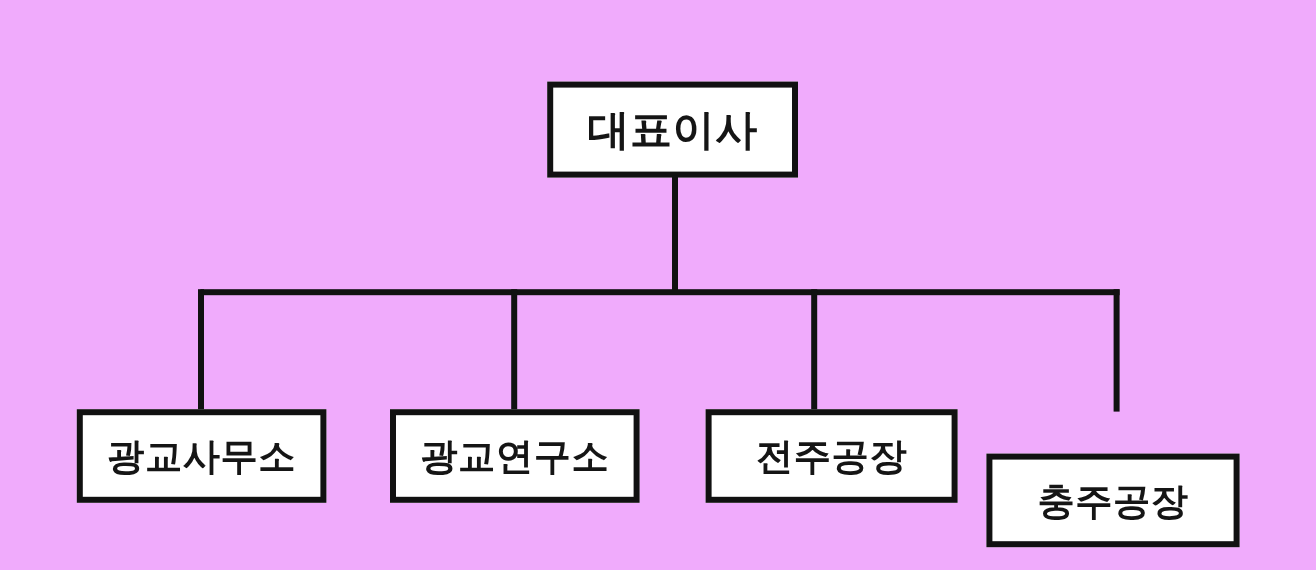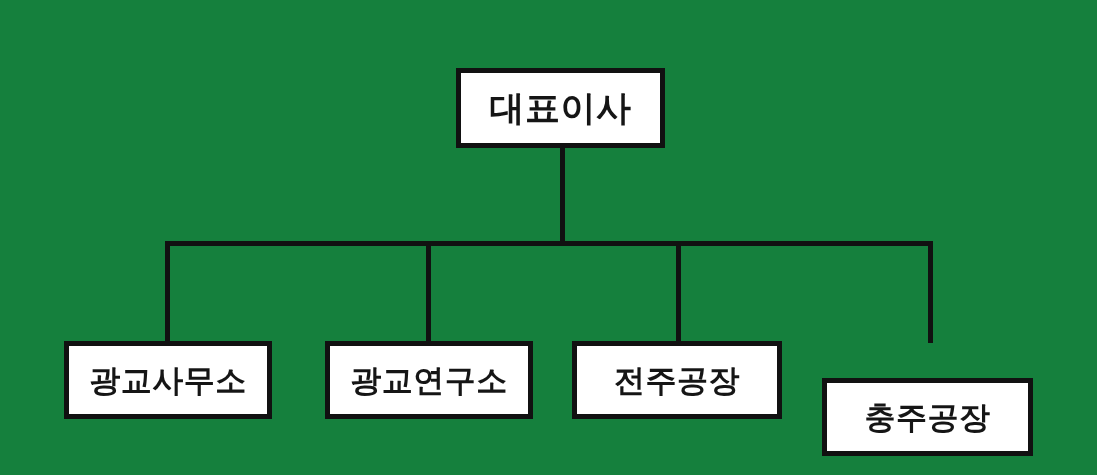--- a/index.html
+++ b/index.html
@@ -7,21 +7,21 @@
     padding: 0;
     background: #ffffff;
   }
   body {
     font-family: "Liberation Serif", "DejaVu Serif", serif;
   }
   #org-chart {
     position: relative;
     width: 1097px;
     height: 475px;
-    background: #15803d;
+    background: #f0abfc;
     overflow: hidden;
   }
   .node-box {
     position: absolute;
     box-sizing: border-box;
     background: #ffffff;
     border: 5px solid #111111;
     display: flex;
     align-items: center;
     justify-content: center;
@@ -69,21 +69,21 @@
   <div class="connector connector-v" style="left:928px; top:241px; height:102px;"></div>
 
   <div class="node-box node-child" style="left:64px; top:341px; width:208px; height:78px;">
     <span class="node-label">광교사무소</span>
   </div>
 
   <div class="node-box node-child" style="left:325px; top:341px; width:208px; height:78px;">
     <span class="node-label">광교연구소</span>
   </div>
 
-  <div class="node-box node-child" style="left:572px; top:341px; width:210px; height:78px;">
+  <div class="node-box node-child" style="left:588px; top:341px; width:210px; height:78px;">
     <span class="node-label">전주공장</span>
   </div>
 
   <div class="node-box node-child" style="left:822px; top:341px; width:211px; height:78px;margin-top:37px;">
     <span class="node-label">충주공장</span>
   </div>
 
 </div>
 
 </body></html>

